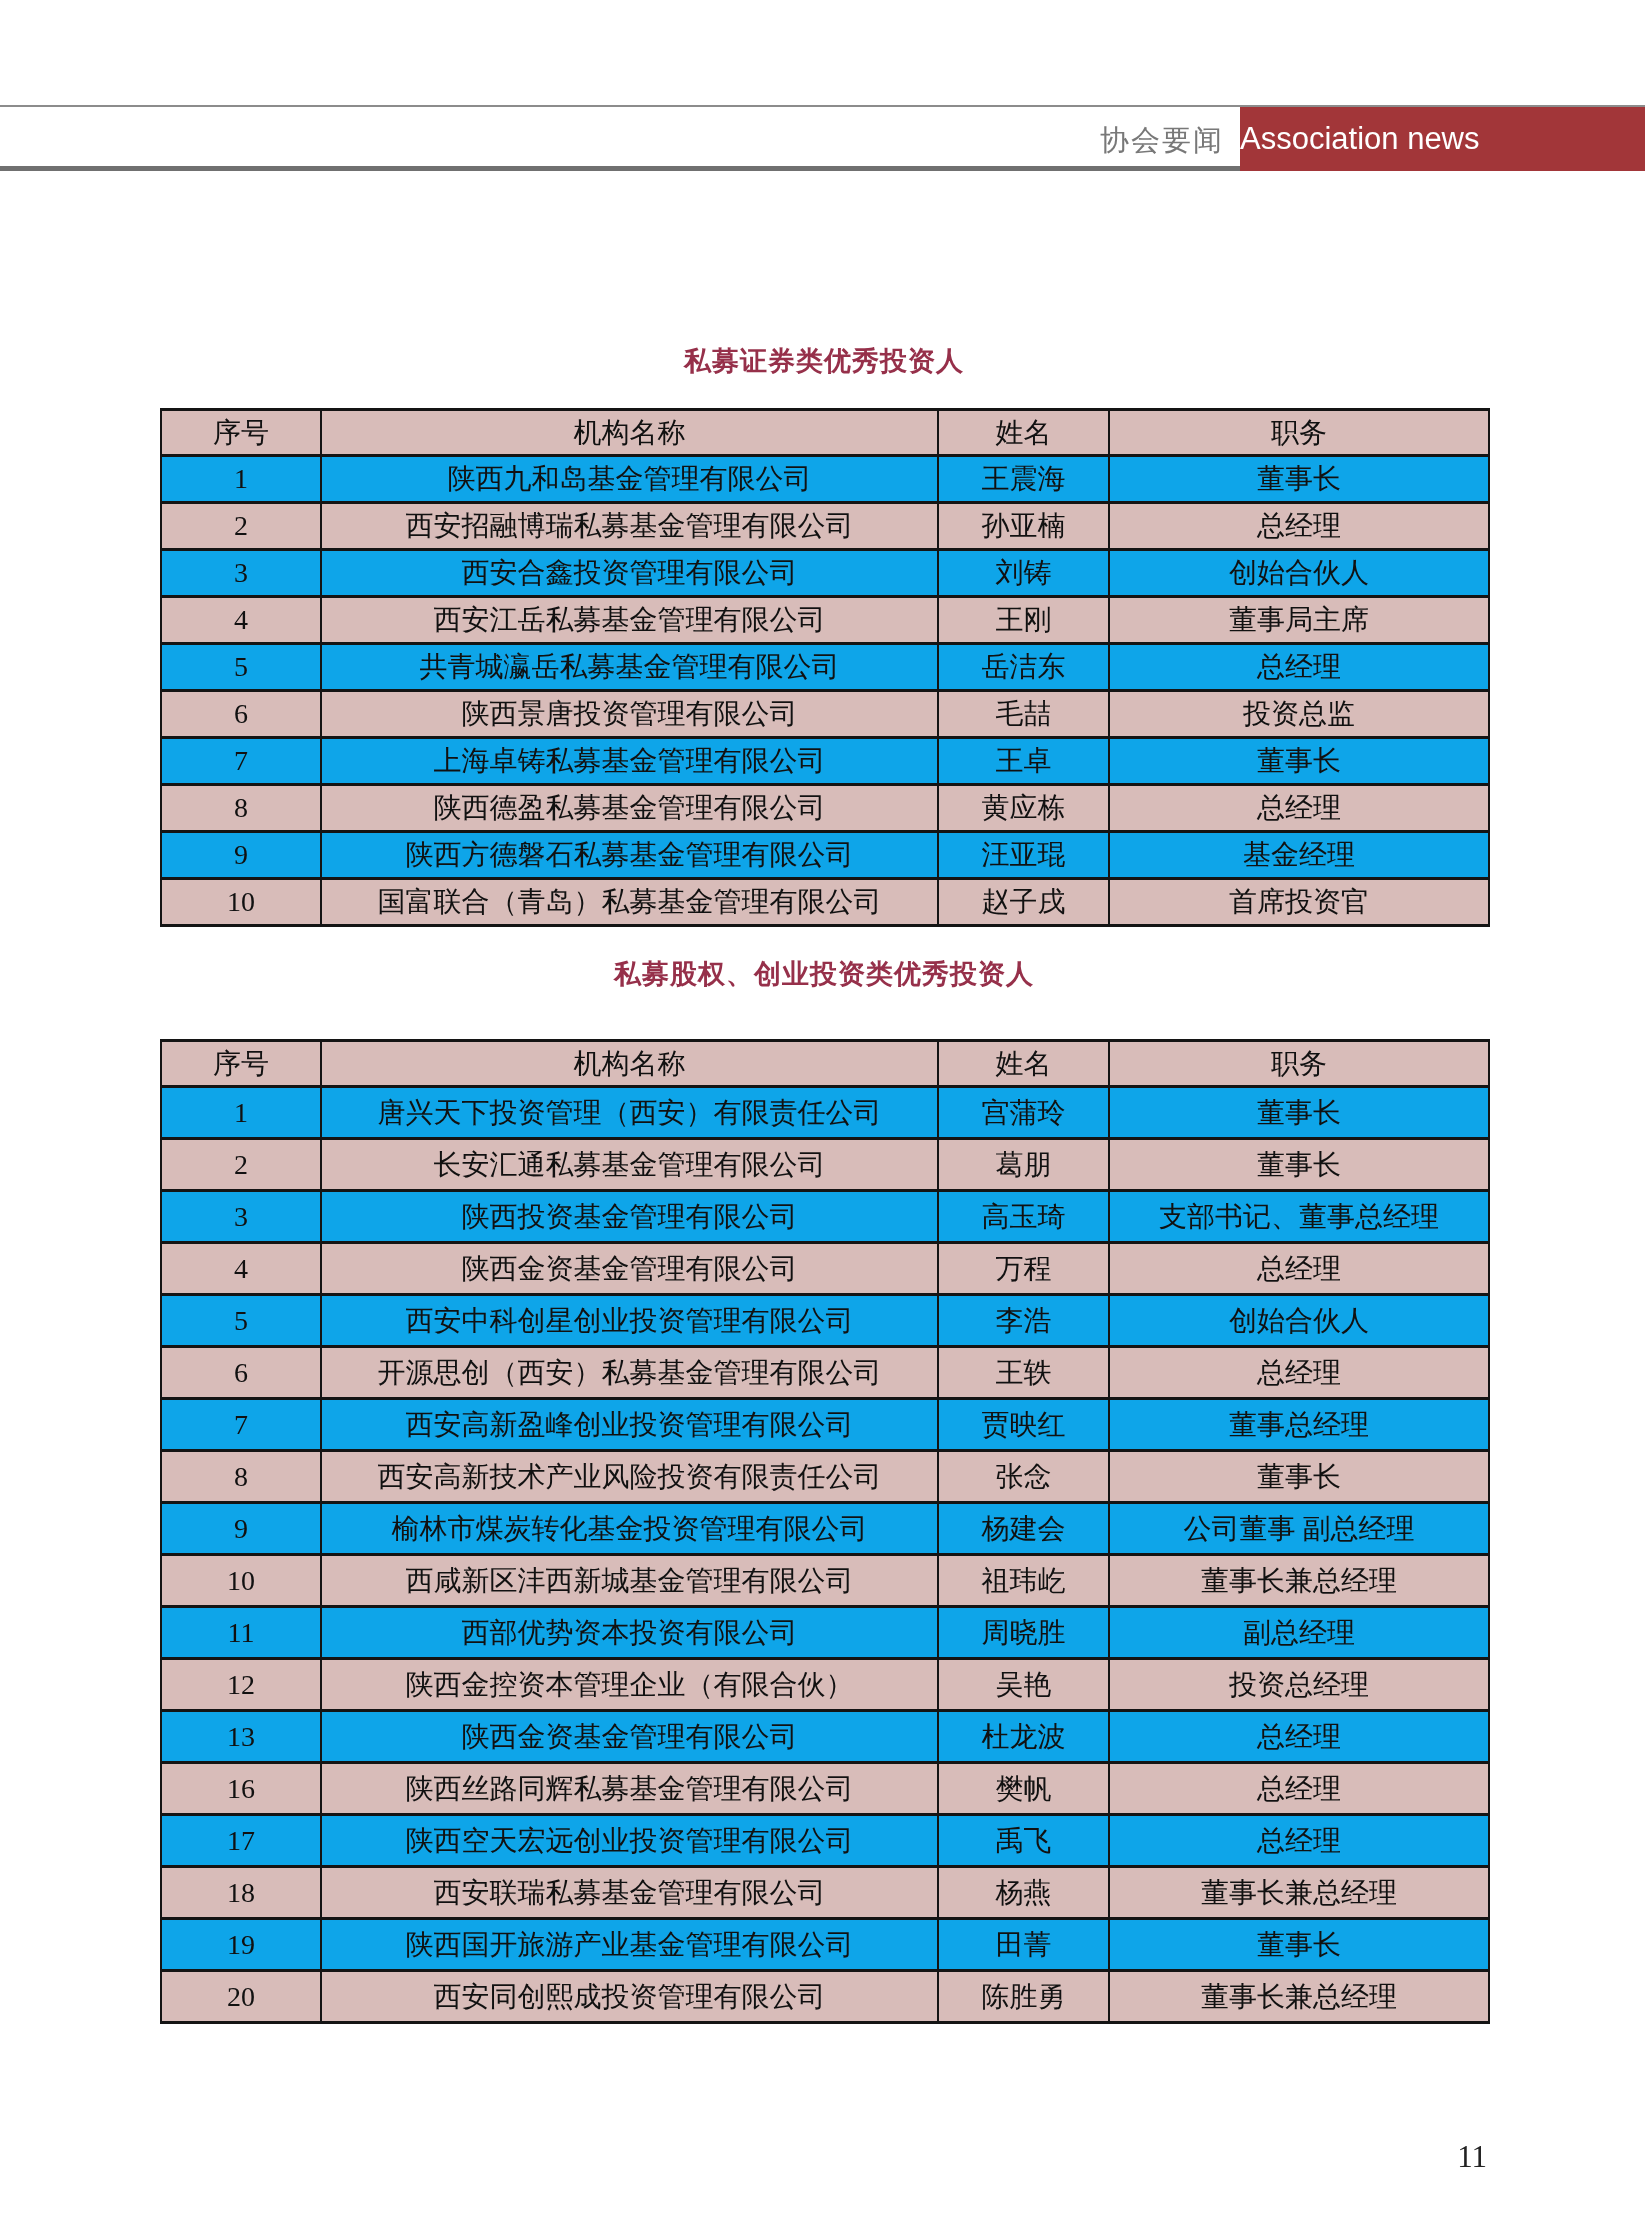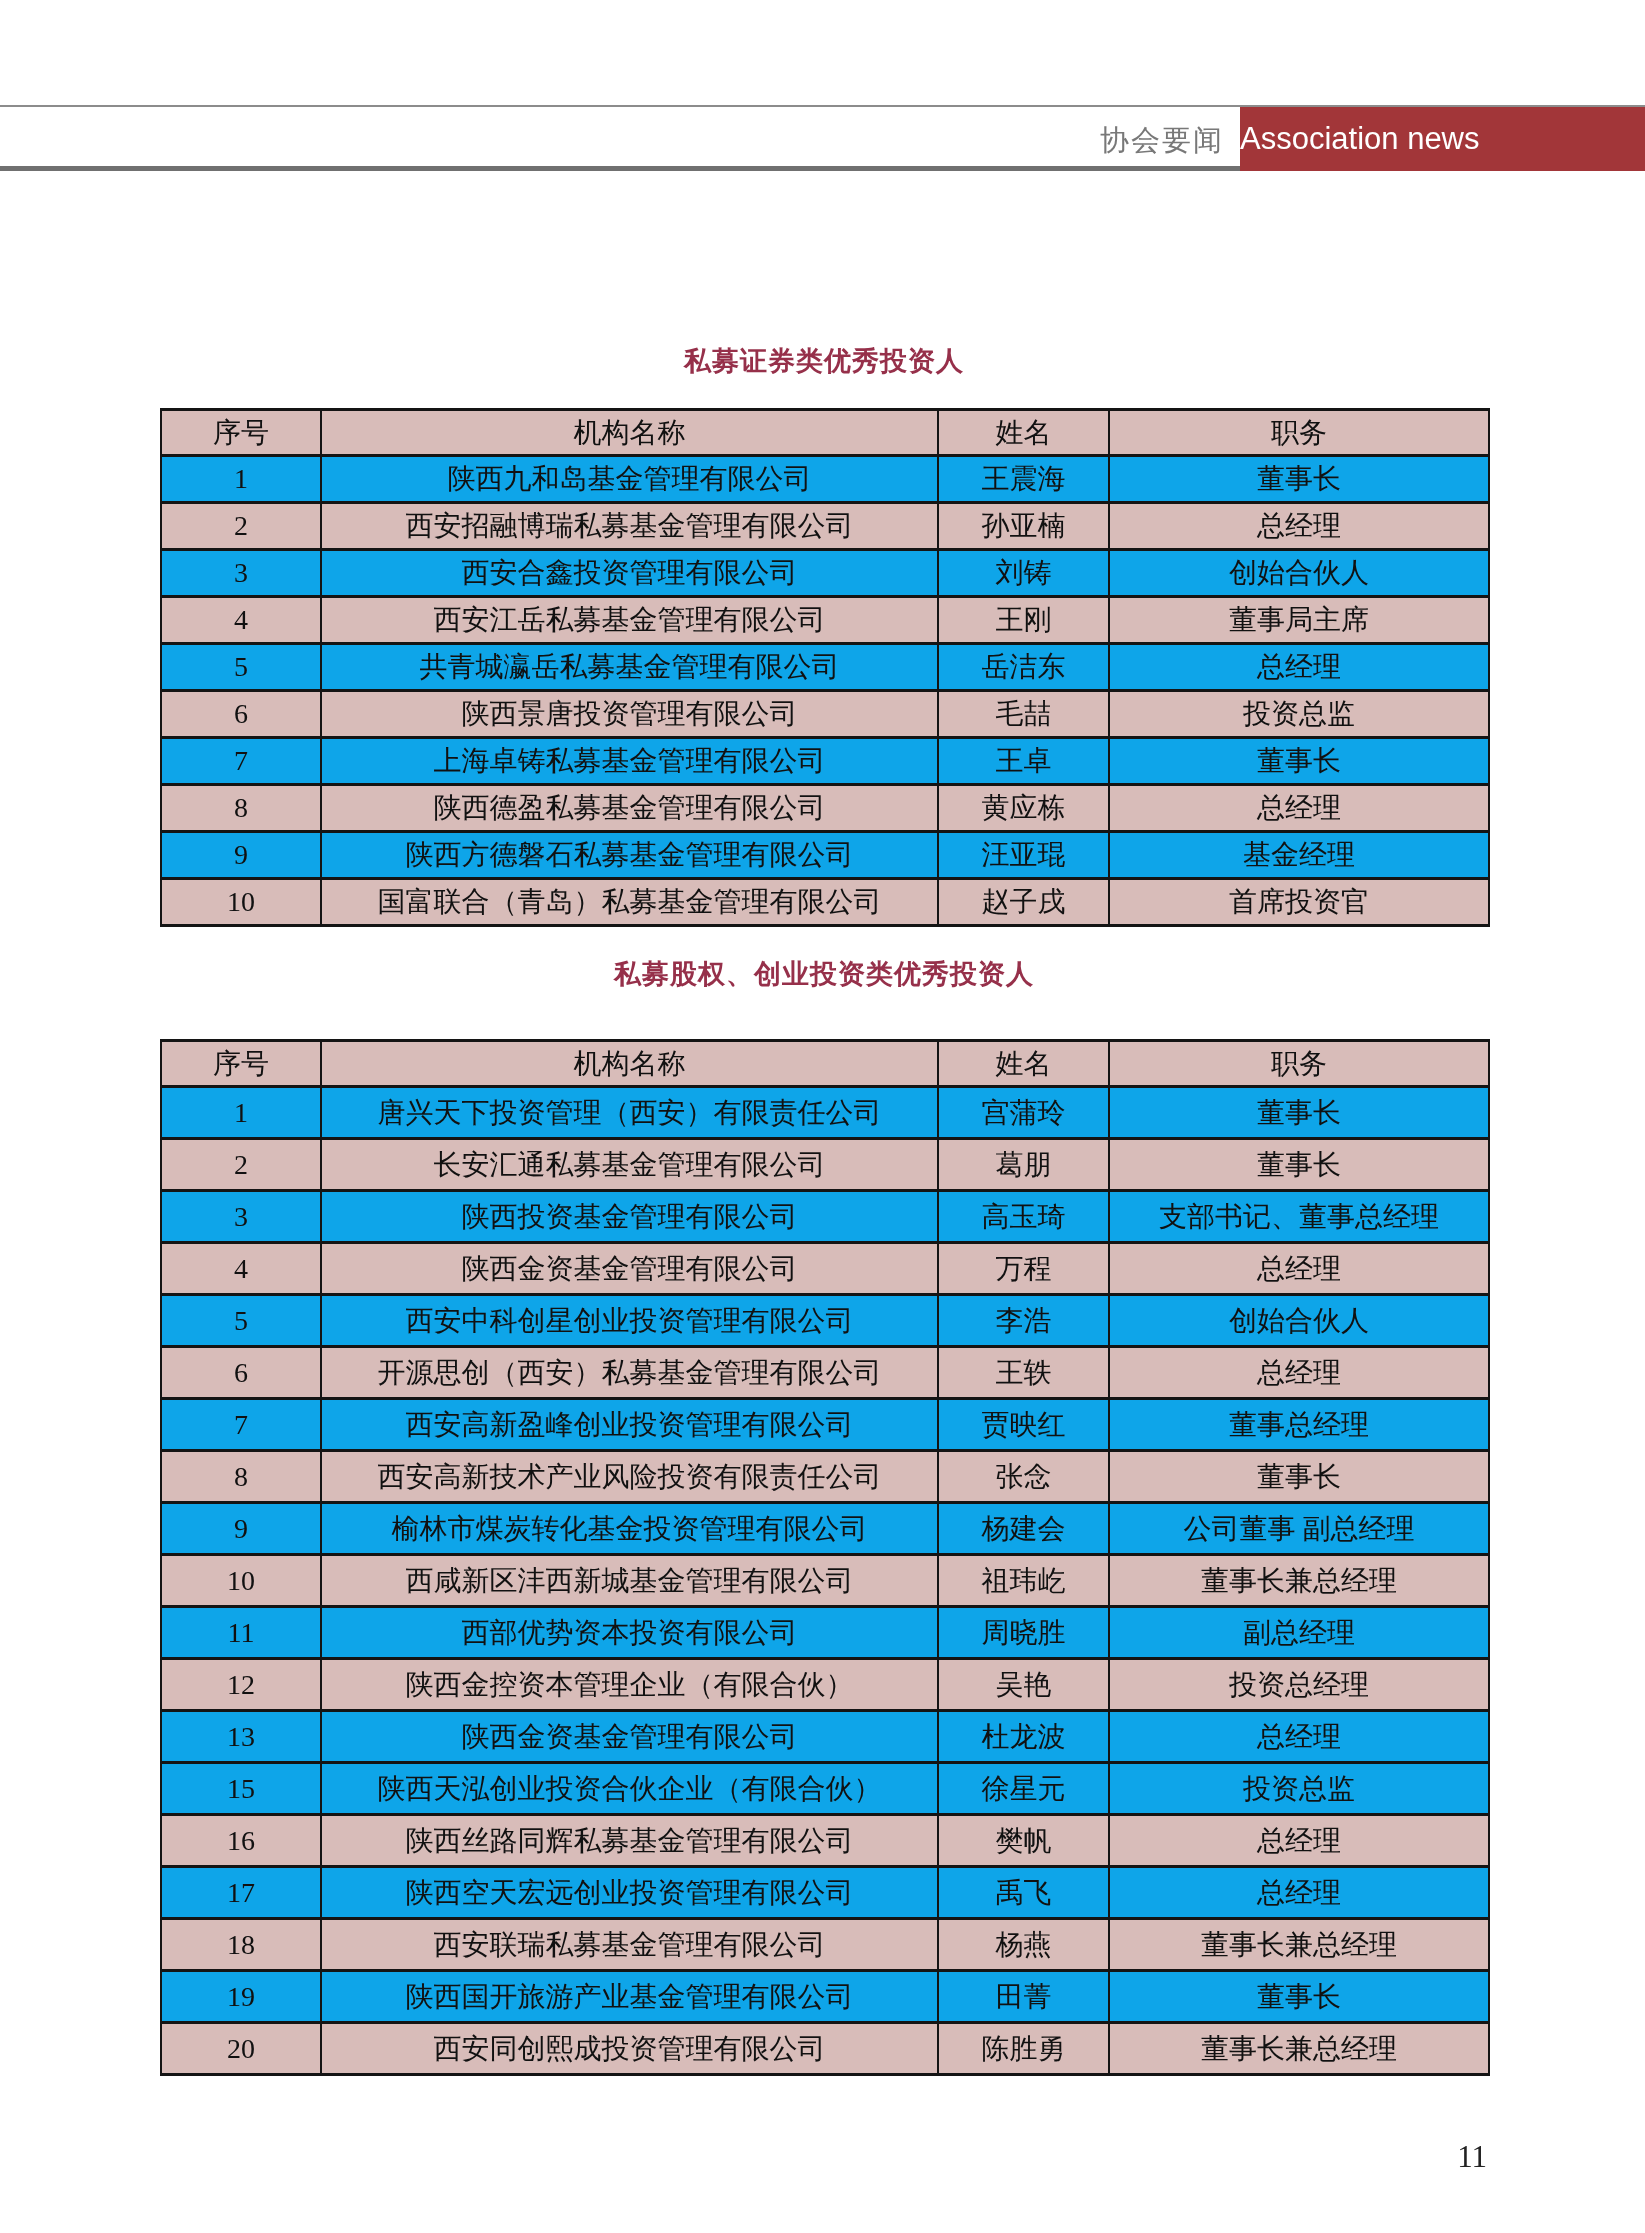--- a/index.html
+++ b/index.html
@@ -262,26 +262,20 @@
           <td>陕西金控资本管理企业（有限合伙）</td>
           <td>吴艳</td>
           <td>投资总经理</td>
         </tr>
         <tr>
           <td>13</td>
           <td>陕西金资基金管理有限公司</td>
           <td>杜龙波</td>
           <td>总经理</td>
         </tr>
-        <tr>
-          <td>15</td>
-          <td>陕西天泓创业投资合伙企业（有限合伙）</td>
-          <td>徐星元</td>
-          <td>投资总监</td>
-        </tr>
         <tr class="alt">
           <td>16</td>
           <td>陕西丝路同辉私募基金管理有限公司</td>
           <td>樊帆</td>
           <td>总经理</td>
         </tr>
         <tr>
           <td>17</td>
           <td>陕西空天宏远创业投资管理有限公司</td>
           <td>禹飞</td>

